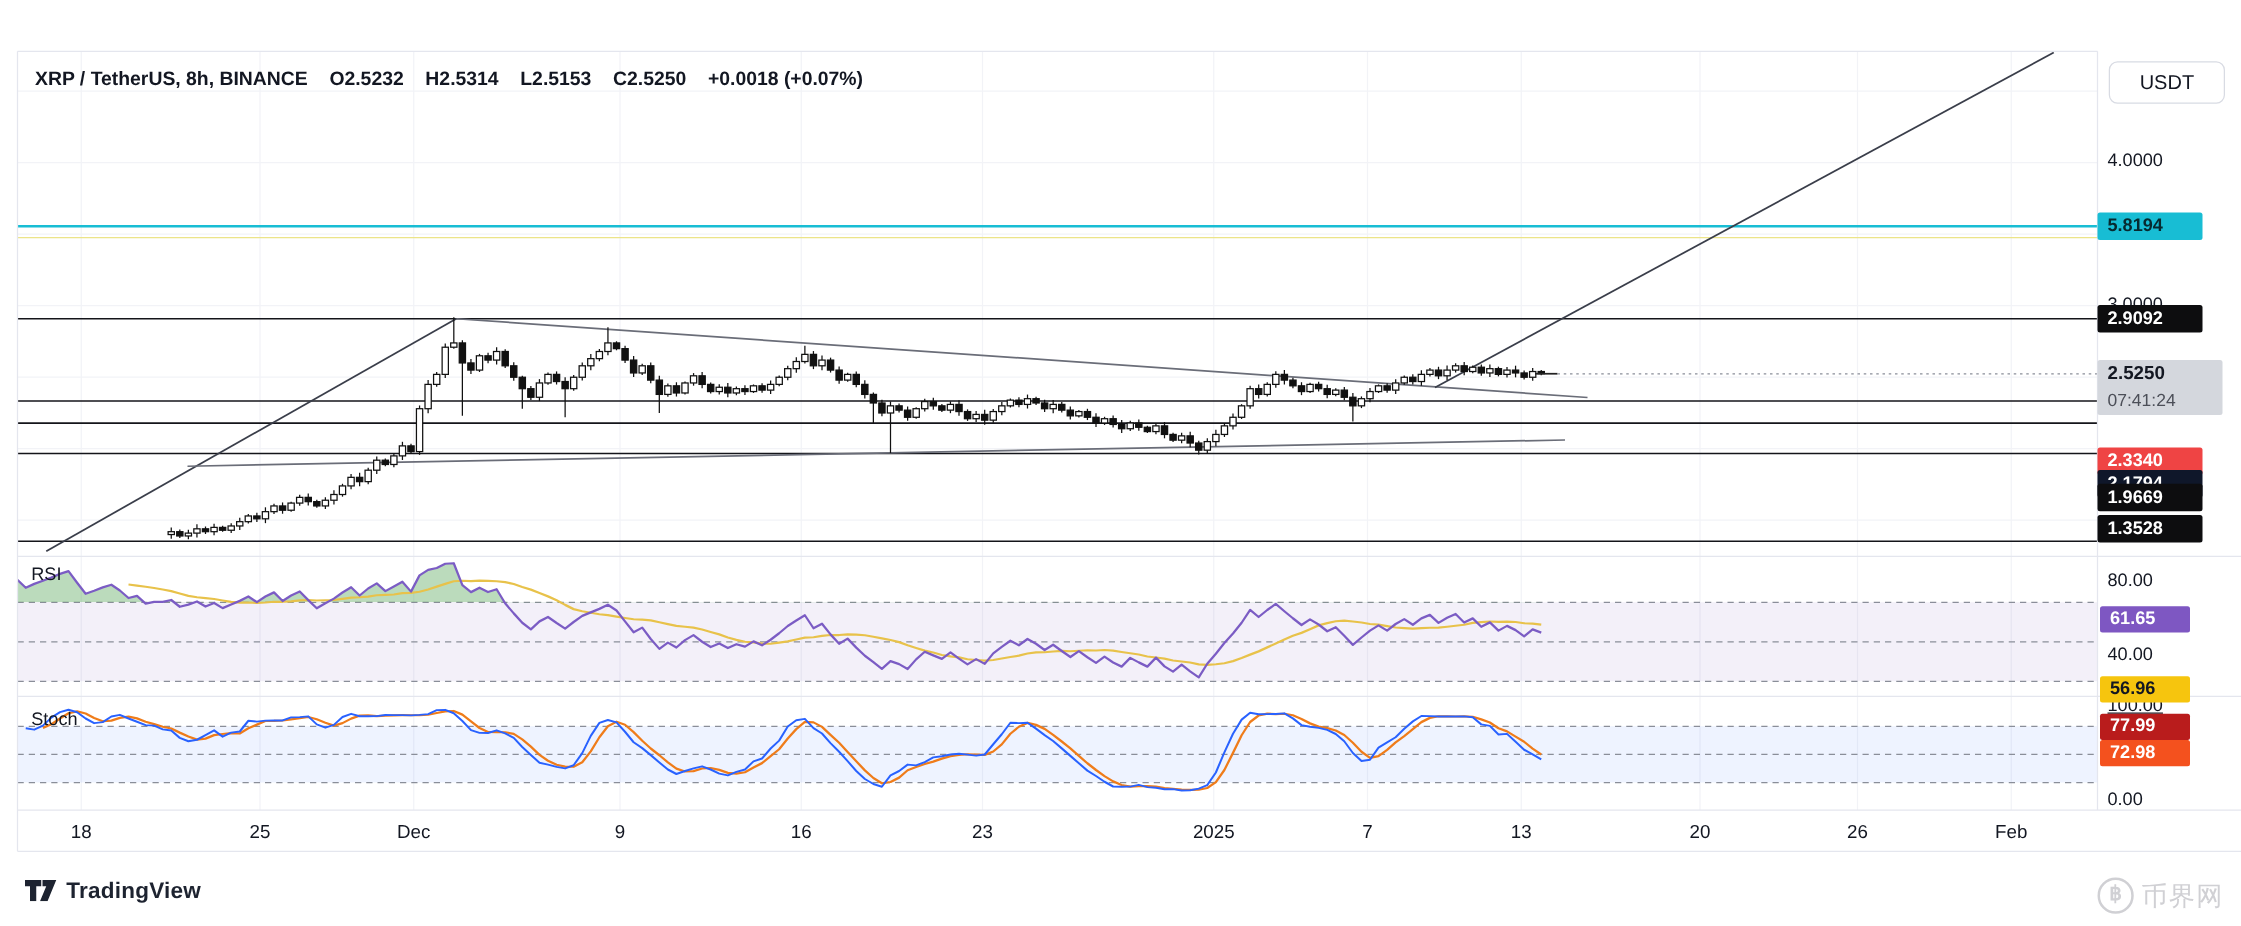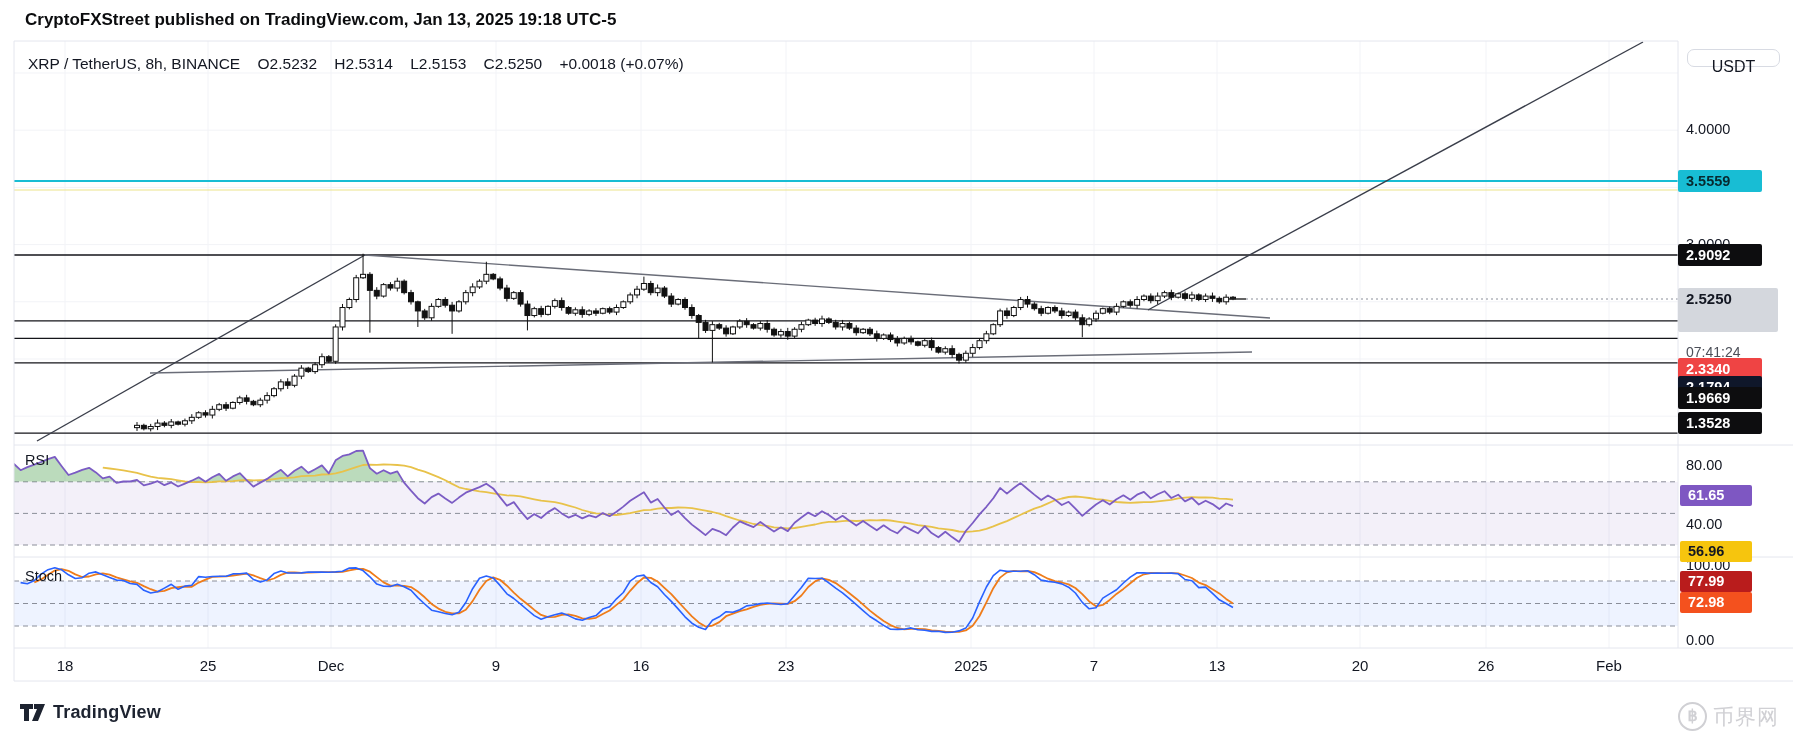--- a/index.html
+++ b/index.html
@@ -1,44 +1,43 @@
 <!DOCTYPE html>
 <html><head>
 <meta charset="utf-8">
 <style>
   html,body{margin:0;padding:0;background:#ffffff;}
   .page{position:relative;width:1793px;height:741px;background:#fff;overflow:hidden;
         font-family:"Liberation Sans",sans-serif;color:#131722;}
   .pub-header{position:absolute;left:25px;top:10px;font-size:17px;font-weight:700;color:#0b0c0e;}
   svg.chart{position:absolute;left:0;top:0;}
   .legend{position:absolute;left:28px;top:55px;font-size:15.5px;color:#131722;white-space:nowrap;}
-  .legend span{margin-right:13px;}
-  .usdt-btn{position:absolute;left:1687px;top:49px;width:93px;height:18px;background:#fff;
+  .legend span{margin-right:13px;font-weight:bold;}
+  .usdt-btn{position:absolute;left:1687px;top:49px;width:93px;height:34px;background:#fff;
             border:1px solid #d8dbe3;border-radius:7px;font-size:16px;color:#131722;
             font-family:"Liberation Sans",sans-serif;text-align:center;line-height:32px;cursor:pointer;}
   .pane-label{position:absolute;font-size:14.5px;color:#131722;}
   .axis-plain{position:absolute;left:1686px;font-size:14.5px;color:#131722;white-space:nowrap;}
   .price-tag{position:absolute;left:1678px;width:76px;height:22px;font-size:14.5px;font-weight:700;
              line-height:22px;padding-left:8px;border-radius:2px;white-space:nowrap;}
   .cur-tag{position:absolute;left:1678px;width:92px;height:44px;border-radius:2px;padding-left:8px;}
   .cur-tag .p{font-size:15px;font-weight:700;color:#131722;line-height:22px;}
-  .cur-tag .t{font-size:14px;color:#4c4f58;line-height:20px;margin-top:32px;}
+  .cur-tag .t{font-size:14px;color:#4c4f58;line-height:20px;}
   .time-label{position:absolute;font-size:15px;color:#131722;transform:translateX(-50%);}
   .footer-logo{position:absolute;left:20px;top:702px;display:flex;align-items:center;cursor:pointer;}
   .footer-logo .word{font-size:18px;font-weight:700;color:#1d2330;margin-left:7px;letter-spacing:.2px;}
   .cn-mark{position:absolute;left:1678px;top:702px;display:flex;align-items:center;color:#d0d0d4;}
   .cn-mark .circ{width:25px;height:25px;border:2px solid #d0d0d4;border-radius:50%;
                  font-size:16px;font-weight:700;text-align:center;line-height:24px;margin-right:6px;}
   .cn-mark .txt{font-size:21px;letter-spacing:1px;}
 </style>
 </head>
 <body>
 
 <div class="page">
-  <div class="pub-header">CryptoFXStreet published on TradingView.com, Jan 13, 2025 19:18 UTC-5</div>
 
   <div style="position:absolute;left:0;top:0;">
     <svg class="chart" id="chart-svg" width="1793" height="741">
         <defs>
           <clipPath id="clipPrice">
             <rect x="14" y="41" width="1664" height="403"></rect>
           </clipPath>
           <clipPath id="clipRsi">
             <rect x="14" y="446" width="1664" height="110"></rect>
           </clipPath>
@@ -438,21 +437,21 @@
   </div>
 
   <button class="usdt-btn">USDT</button>
 
   <div class="pane-label" style="left:25px;top:452px;">RSI</div>
   <div class="pane-label" style="left:25px;top:568px;">Stoch</div>
 
   <div id="price-axis">
       <div class="axis-plain" style="top: 121.195px; z-index: 1;">4.0000</div>
       <div class="axis-plain" style="top: 235.595px; z-index: 1;">3.0000</div>
-      <div class="price-tag" style="top: 170px; background: rgb(24, 189, 212); color: rgb(7, 42, 48); z-index: 2;">3.5559</div>
+      <div class="price-tag" style="top: 170px; background: rgb(24, 189, 212); color: rgb(7, 42, 48); z-index: 2;">5.8194</div>
       <div class="price-tag" style="top: 243.982px; background: rgb(13, 13, 15); color: rgb(255, 255, 255); z-index: 2;">2.9092</div>
       <div class="price-tag" style="top: 358px; background: #ef4444; color: rgb(255, 255, 255); z-index: 2;">2.3340</div>
       <div class="price-tag" style="top: 376px; background: #0f172a; color: rgb(255, 255, 255); z-index: 2;">2.1794</div>
       <div class="price-tag" style="top: 387px; background: rgb(13, 13, 15); color: rgb(255, 255, 255); z-index: 2;">1.9669</div>
       <div class="price-tag" style="top: 412px; background: rgb(13, 13, 15); color: rgb(255, 255, 255); z-index: 2;">1.3528</div>
       <div class="cur-tag" style="top: 288px; background: rgb(212, 215, 221); z-index: 3;">
         <div class="p">2.5250</div>
         <div class="t">07:41:24</div>
       </div>
       <div class="axis-plain" style="top: 457px; z-index: 1;">80.00</div>

